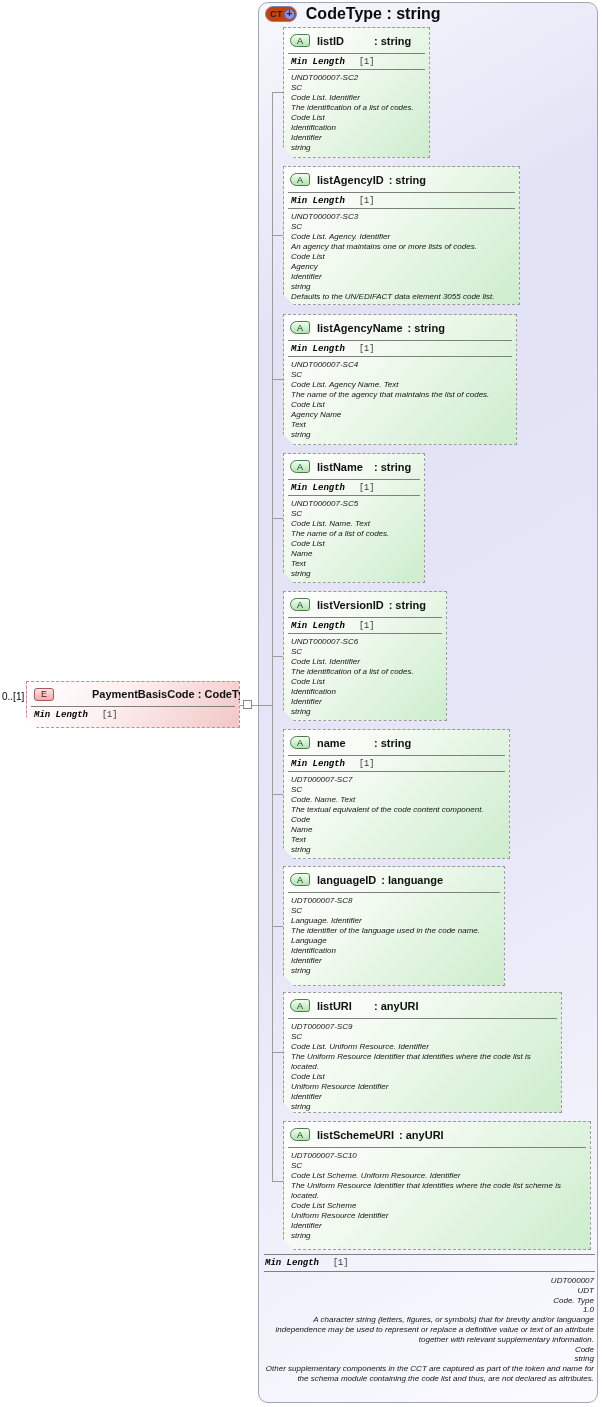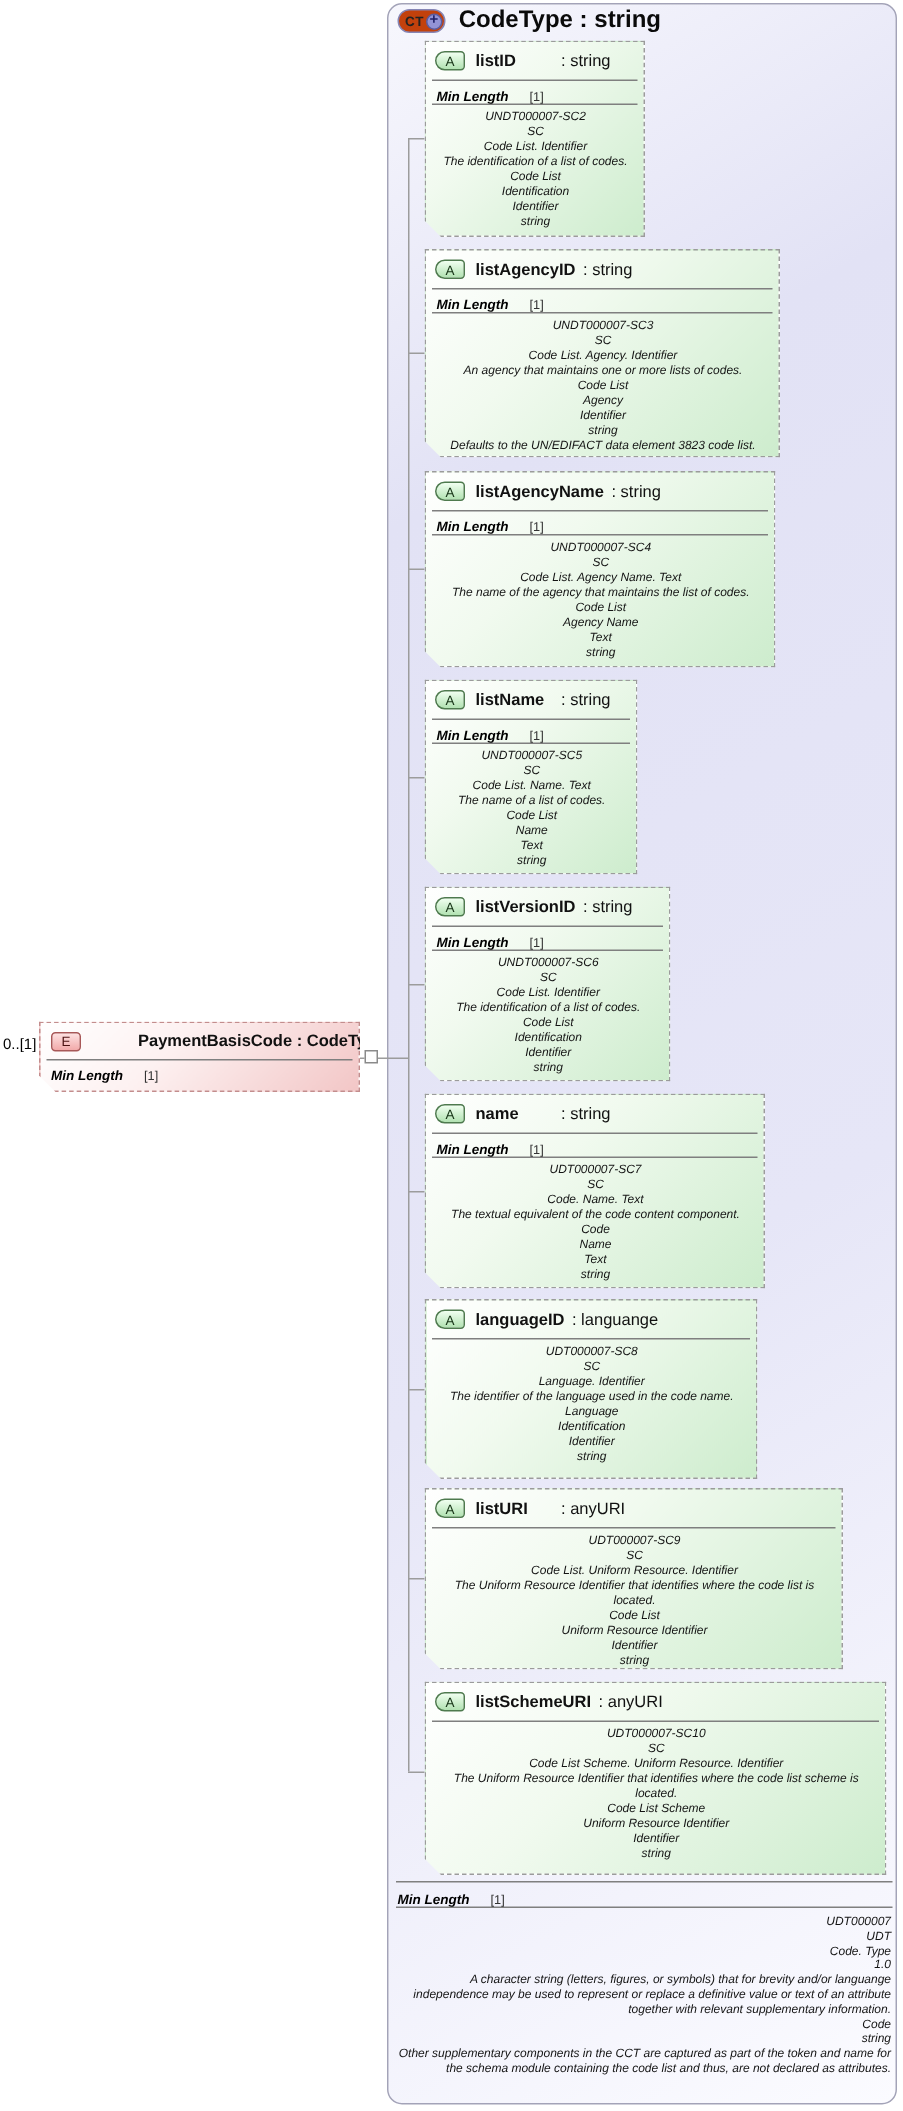--- a/index.html
+++ b/index.html
@@ -43,28 +43,28 @@
     clip-path:polygon(0 0,100% 0,100% 100%,11px 100%,0 calc(100% - 11px));
     overflow:hidden;
   }
   .attr-head{display:flex;align-items:center;gap:7px;height:25px;padding:0 6px;}
   .a-badge{
     width:20px;height:13px;flex:0 0 auto;border:1px solid #4e7a4e;border-radius:7px 3px 3px 7px;
     background:linear-gradient(180deg,#f0fff0,#b2e2b2);color:#143214;font-size:9px;
     display:flex;align-items:center;justify-content:center;box-sizing:border-box;
   }
   .attr-name{font-weight:700;font-size:11px;display:inline-block;min-width:52px;white-space:nowrap;}
-  .attr-type{font-weight:400;font-size:11px;white-space:nowrap;margin-left:-2px;text-align:right;}
+  .attr-type{font-weight:700;font-size:11px;white-space:nowrap;margin-left:-2px;text-align:right;}
   .rule{border-top:1px solid #7f7f7f;height:0;margin:0 4px;}
-  .facet-row{display:flex;align-items:flex-end;height:15px;padding:0 7px;}
+  .facet-row{display:flex;align-items:center;height:15px;padding:0 7px;font-family:Liberation Mono, monospace;}
   .facet-name{font-style:italic;font-weight:700;font-size:9px;color:#000;}
   .facet-val{margin-left:14px;font-size:8.5px;color:#333;}
   .attr-notes{
     white-space:pre-line;font-style:italic;font-size:8px;line-height:10px;
-    padding:3px 6px 0 7px;color:#141414;text-align:center;
+    padding:3px 6px 0 7px;color:#141414;
   }
   
   .elem-box{
     position:absolute;left:26px;top:681px;width:214px;height:47px;box-sizing:border-box;
     border:1px dashed #c38d8d;
     background:linear-gradient(135deg,#ffffff 0%,#fdf1f1 40%,#f2c6c6 100%);
     clip-path:polygon(0 0,100% 0,100% 100%,11px 100%,0 calc(100% - 11px));
   }
   .elem-head{display:flex;align-items:center;gap:7px;height:24px;padding:0 7px;}
   .e-badge{
@@ -156,21 +156,21 @@
   </div>
   <div class="rule"></div>
   <div class="attr-notes">UNDT000007-SC3
 SC
 Code List. Agency. Identifier
 An agency that maintains one or more lists of codes.
 Code List
 Agency
 Identifier
 string
-Defaults to the UN/EDIFACT data element 3823 code list.</div>
+Defaults to the UN/EDIFACT data element 3055 code list.</div>
 </div>
 
 <div class="attr-box" style="left:283px;top:314px;width:234px;height:131px;">
   <div class="attr-head">
     <span class="a-badge">A</span>
     <span class="attr-name">listAgencyName</span>
     <span class="attr-type">: string</span>
   </div>
   <div class="rule"></div>
   <div class="facet-row">

